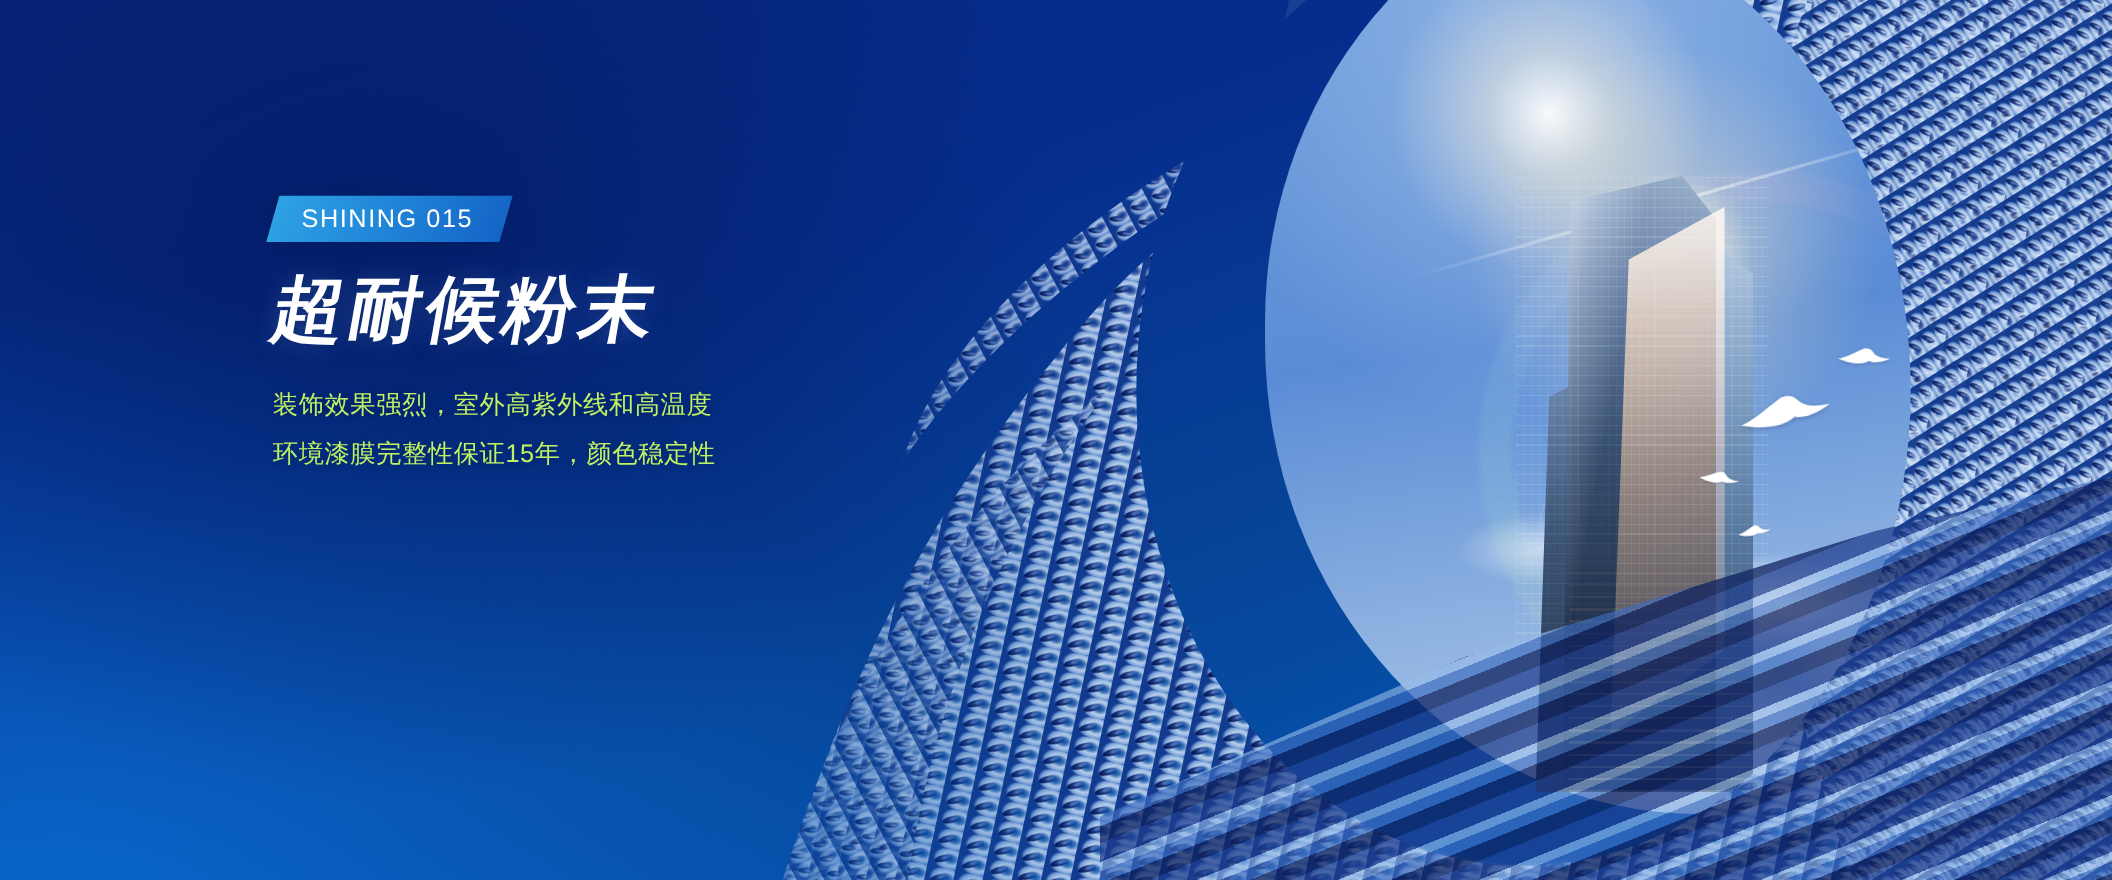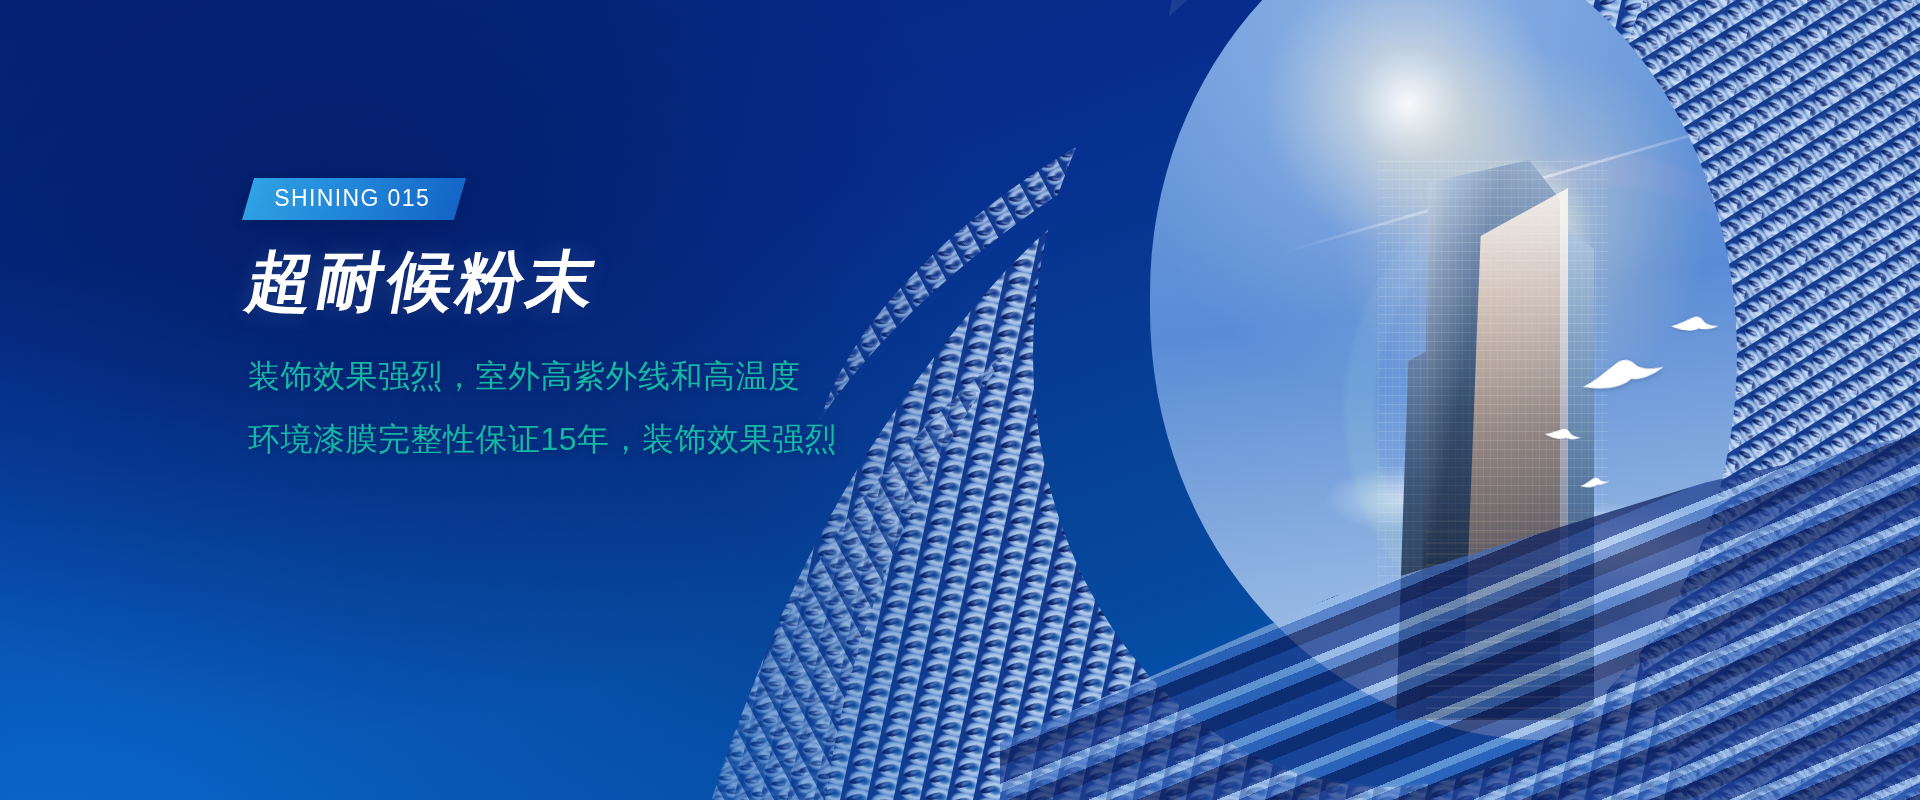--- a/index.html
+++ b/index.html
@@ -212,22 +212,22 @@
     color: #ffffff;
     letter-spacing: 4px;
     transform: skewX(-10deg);
     text-shadow: 4px 4px 0 rgba(10,40,110,0.45), 0 0 22px rgba(140,190,255,0.22);
     line-height: 1.08;
     white-space: nowrap;
   }
 
   .desc {
     margin-top: 28px;
-    color: #14b8a6;
-    font-size: 32px;
+    color: #bef264;
+    font-size: 23px;
     line-height: 1.95;
     letter-spacing: 0.5px;
     max-width: 620px;
     text-shadow: 0 1px 6px rgba(3,26,86,.5);
   }
   .desc p { margin: 0; }
 </style>
 </head>
 <body>
 
@@ -361,17 +361,17 @@
 
   <div class="ribbon"></div>
 
   <div class="content">
     <div class="badge">
       <span>SHINING 015</span>
     </div>
     <div class="title">超耐候粉末</div>
     <div class="desc">
       <p>装饰效果强烈，室外高紫外线和高温度</p>
-      <p>环境漆膜完整性保证15年，装饰效果强烈</p>
+      <p>环境漆膜完整性保证15年，颜色稳定性</p>
     </div>
   </div>
 
 </div>
 
 </body></html>

